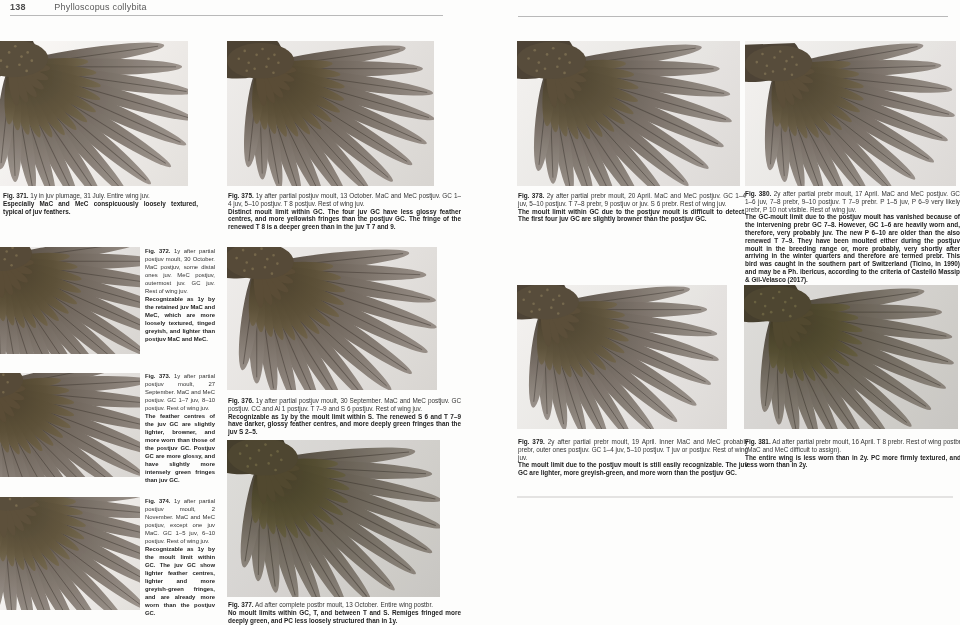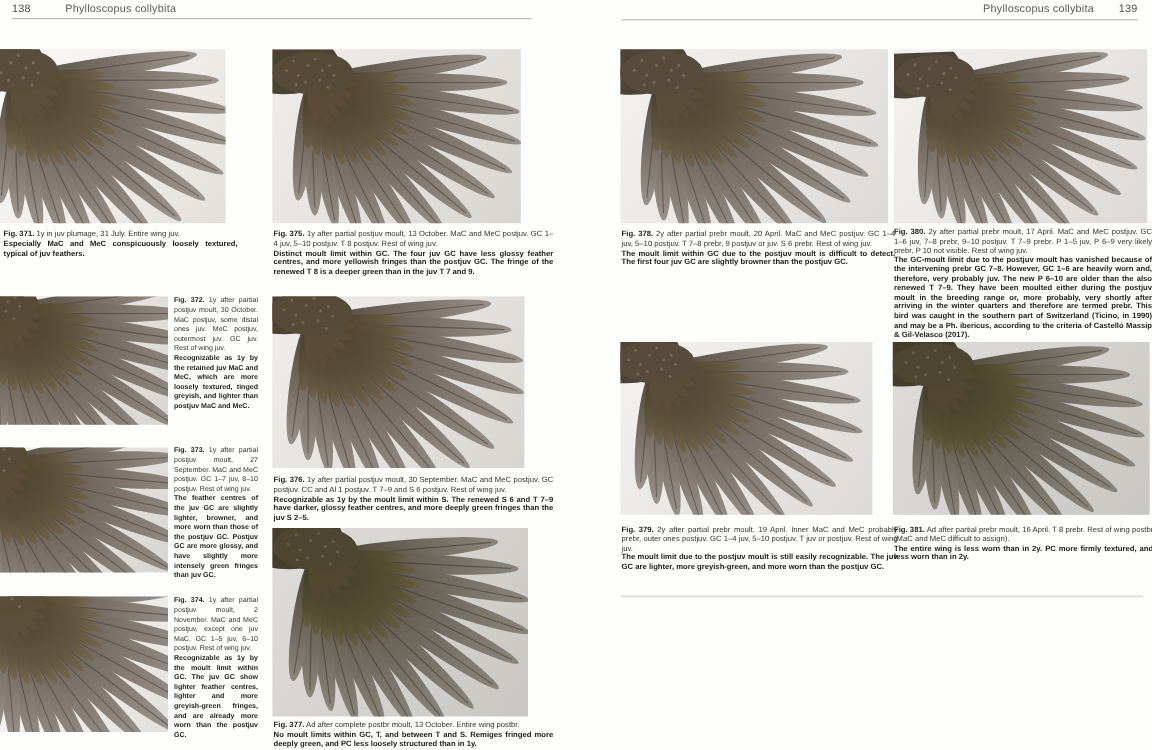--- a/index.html
+++ b/index.html
@@ -1,21 +1,21 @@
 <!DOCTYPE html>
 <html lang="en"><head>
 <meta charset="utf-8">
 <style>
   html,body{margin:0;padding:0;background:#ffffff;}
   body{font-family:"Liberation Sans", sans-serif;}
   .spread{position:relative;width:960px;height:625px;background:#fdfdfc;overflow:hidden;}
 
   
   .hdr{position:absolute;top:2px;font-size:9px;color:#5a5a5a;letter-spacing:.2px;}
-  .hdr .pg{font-weight:normal;color:#4d4d4d;}
+  .hdr .pg{font-weight:bold;color:#4d4d4d;}
   .hdr-left{left:10px;}
   .hdr-left .rt{margin-left:26px;}
   .hdr-right{left:518px;width:430px;text-align:right;}
   .hdr-right .rt{margin-right:18px;}
   .rule{position:absolute;height:1px;background:#b9b9b9;}
   .rule-left{left:10px;top:15px;width:433px;}
   .rule-right{left:518px;top:16px;width:430px;}
   .rule-foot{left:517px;top:496px;width:436px;height:2px;background:#e4e3e2;}
 
   
@@ -198,24 +198,20 @@
 </svg>
 
 <div class="spread">
 
   <div class="hdr hdr-left">
     <span class="pg">138</span>
     <span class="rt">Phylloscopus collybita</span>
   </div>
   <div class="rule rule-left"></div>
 
-  <div class="hdr hdr-right">
-    <span class="rt">Phylloscopus collybita</span>
-    <span class="pg">139</span>
-  </div>
   <div class="rule rule-right"></div>
 
   <div class="photo ph-371 f-juv" style="left:0;top:41px;width:188px;height:145px">
     <svg viewBox="0 0 230 155">
         <use href="#wing"></use>
       </svg>
   </div>
   <div class="cap" style="left:3px;top:192px;width:195px">
     <div><span class="flab">Fig. 371.</span> <span>1y in juv plumage, 31 July. Entire wing juv.</span></div>
     <div class="note">Especially MaC and MeC conspicuously loosely textured, typical of juv feathers.</div>

